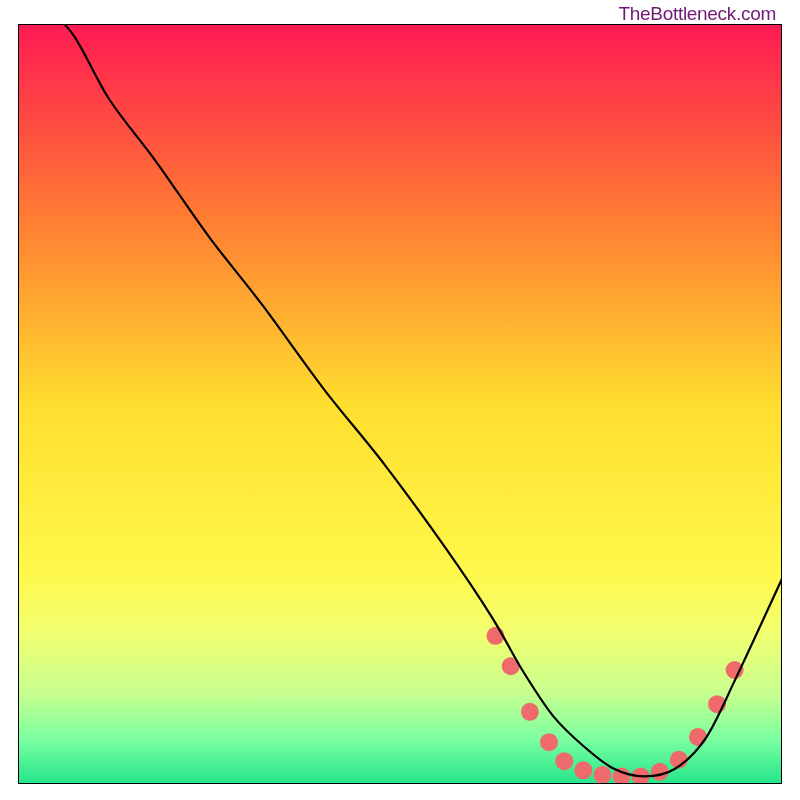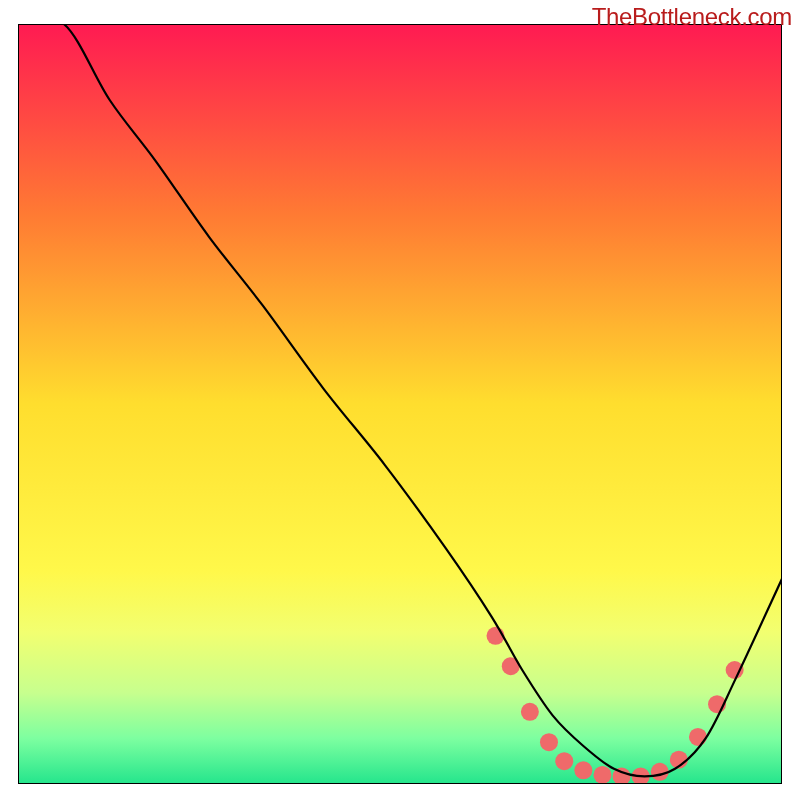--- a/index.html
+++ b/index.html
@@ -5,24 +5,24 @@
   * { margin: 0; padding: 0; box-sizing: border-box; }
   html, body { width: 800px; height: 800px; overflow: hidden; background: #fff; }
   .stage {
     position: relative;
     width: 800px;
     height: 800px;
   }
   .watermark {
     position: absolute;
     top: 3px;
-    right: 8px;
+    right: 24px;
     font-family: Arial, Helvetica, sans-serif;
-    font-size: 24px;
-    color: #b91c1c;
+    font-size: 19px;
+    color: #701a75;
     font-weight: 500;
     letter-spacing: -0.3px;
     z-index: 5;
   }
   .plot-box {
     position: absolute;
     left: 18px;
     top: 24px;
     width: 764px;
     height: 760px;

